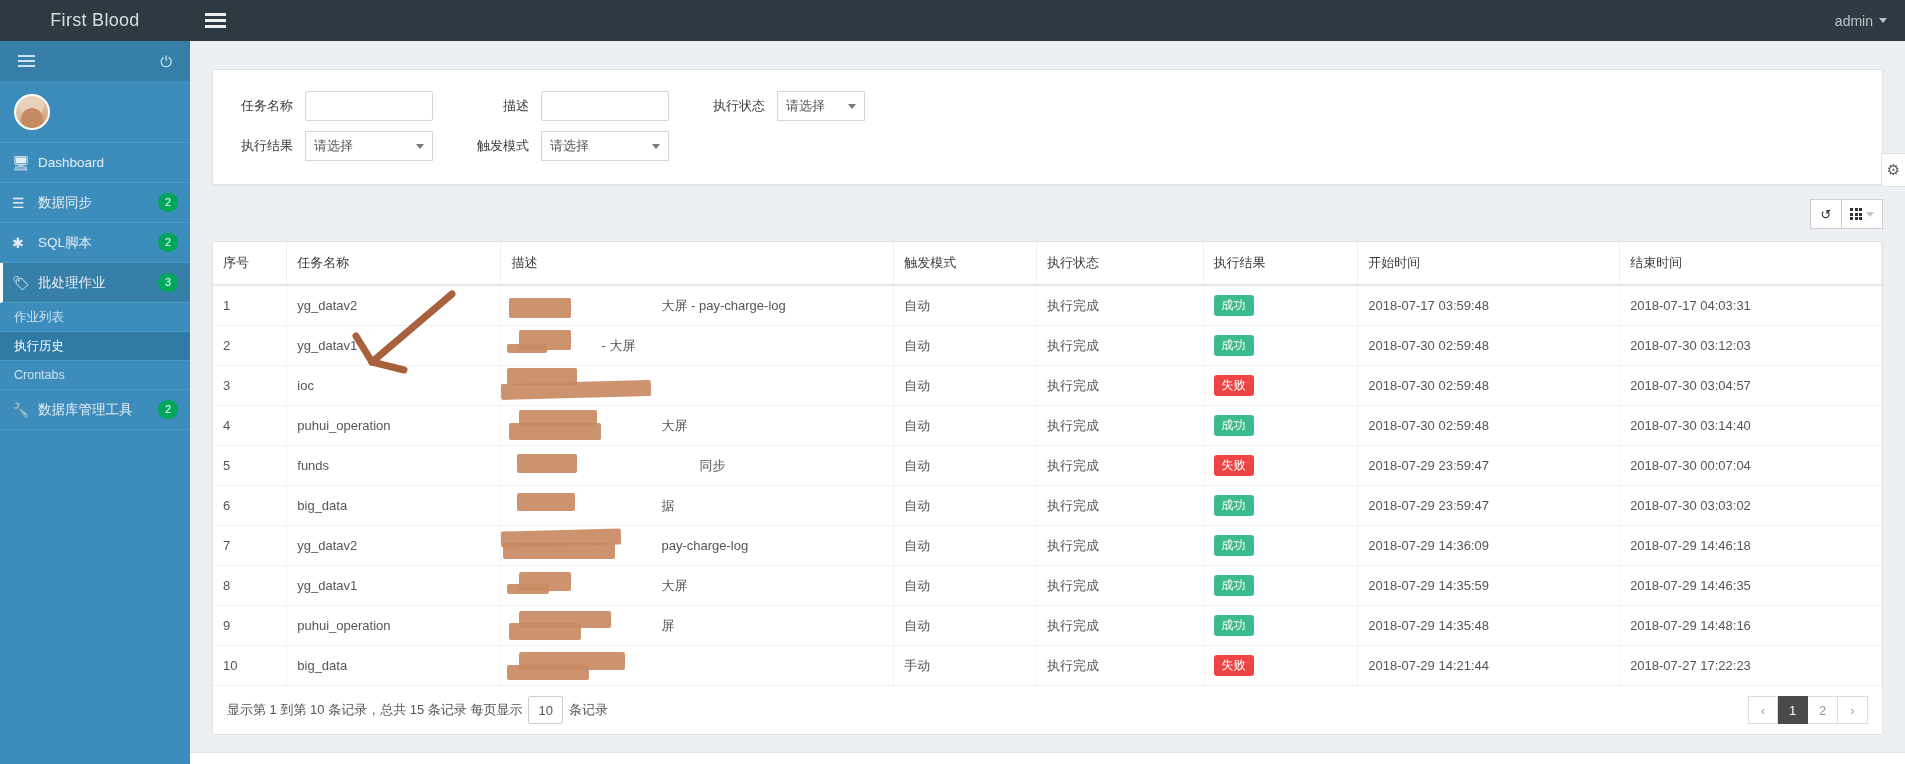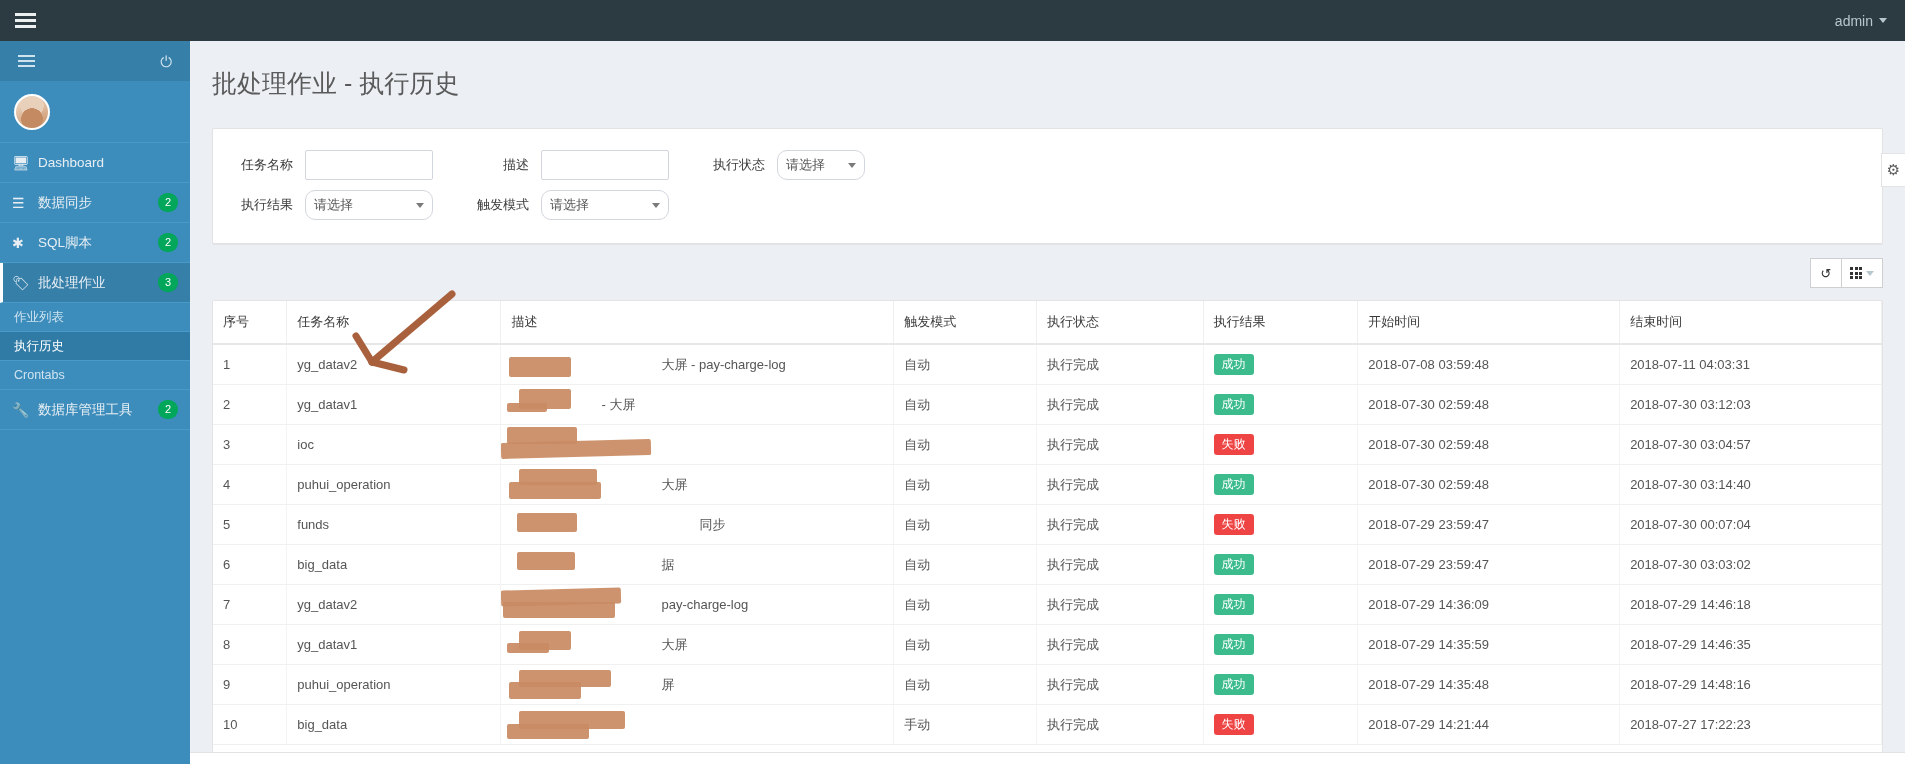--- a/index.html
+++ b/index.html
@@ -142,21 +142,21 @@
   }
   .f-input {
     width: 128px; height: 30px;
     border: 1px solid #d2d6de; border-radius: 2px;
     background: #ffffff; outline: none;
     font-size: 13px; color: #555; padding: 0 8px;
     font-family: inherit;
   }
   .f-select {
     position: relative; height: 30px; width: 88px;
-    border: 1px solid #d2d6de; border-radius: 10px; background: #fff;
+    border: 1px solid #d2d6de; border-radius: 0; background: #fff;
     display: flex; align-items: center; padding: 14px 8px;
     font-size: 13px; color: #555; cursor: pointer;
   }
   .f-select.wide { width: 128px; }
   .f-select .cr {
     position: absolute; right: 8px; top: 50%;
     width: 0; height: 0; margin-top: -2px;
     border-left: 4px solid transparent; border-right: 4px solid transparent;
     border-top: 5px solid #7a7a7a;
   }
@@ -263,20 +263,21 @@
   }
   .sb-bottom-fill {
     position: absolute; left: 0; bottom: 0; width: 190px; height: 12px;
     background: #222d32;
   }
 </style>
 </head>
 <body>
 
 <div class="navbar">
+  <div class="brand">First Blood</div>
   <div class="nav-toggle">
     <span class="bars">
         <i></i>
         <i></i>
         <i></i>
       </span>
   </div>
   <div class="nav-right">
     <div class="nav-user">
       <span>admin</span>
@@ -335,21 +336,20 @@
   <div class="sb-item">
     <span class="sb-ico">🔧</span>
     <span class="sb-label">数据库管理工具</span>
     <span class="badge-g">2</span>
   </div>
 </div>
 <div class="sb-bottom-fill"></div>
 
 <div class="content">
 
-  <h1 class="page-title">批处理作业 - 执行历史</h1>
 
   <div class="panel">
     <div class="filter-box">
       <div class="f-row">
         <span class="f-label">任务名称</span>
         <input class="f-input" type="text" value="" style="">
         <span class="f-gap"></span>
         <span class="f-label">描述</span>
         <input class="f-input" type="text" value="" style="">
         <span class="f-gap"></span>
@@ -417,22 +417,22 @@
         </tr>
       </thead>
       <tbody id="tbody">
           <tr>
             <td class="c-idx">1</td>
             <td class="c-name">yg_datav2</td>
             <td class="c-desc cell-desc"><span class="desc-txt" style="margin-left: 150px; text-align: right;">大屏 - pay-charge-log</span><span class="redact" style="left: 8px; width: 62px; height: 20px; top: 12px;"></span></td>
             <td class="c-trig">自动</td>
             <td class="c-stat">执行完成</td>
             <td class="c-res"><span class="pill ok">成功</span></td>
-            <td class="c-start">2018-07-08 03:59:48</td>
-            <td class="c-end">2018-07-11 04:03:31</td>
+            <td class="c-start">2018-07-17 03:59:48</td>
+            <td class="c-end">2018-07-17 04:03:31</td>
           </tr>
           <tr>
             <td class="c-idx">2</td>
             <td class="c-name">yg_datav1</td>
             <td class="c-desc cell-desc"><span class="desc-txt" style="margin-left: 90px; text-align: center;">- 大屏</span><span class="redact" style="left: 18px; width: 52px; height: 20px; top: 4px;"></span><span class="redact" style="left: 6px; width: 40px; height: 9px; top: 18px;"></span></td>
             <td class="c-trig">自动</td>
             <td class="c-stat">执行完成</td>
             <td class="c-res"><span class="pill ok">成功</span></td>
             <td class="c-start">2018-07-30 02:59:48</td>
             <td class="c-end">2018-07-30 03:12:03</td>

